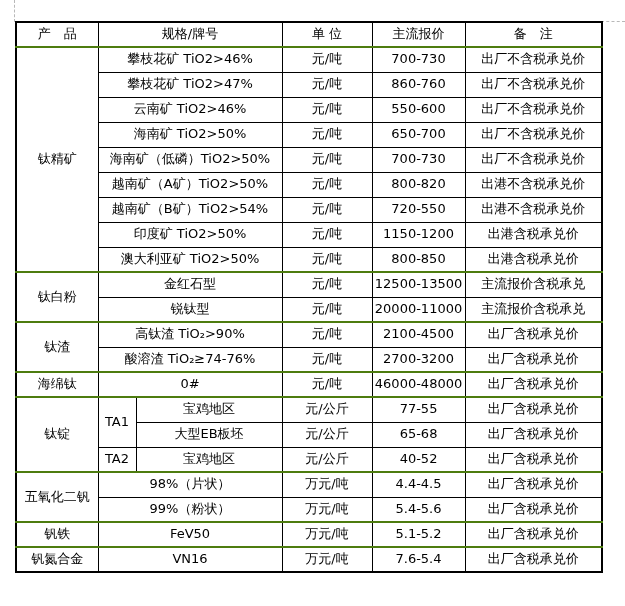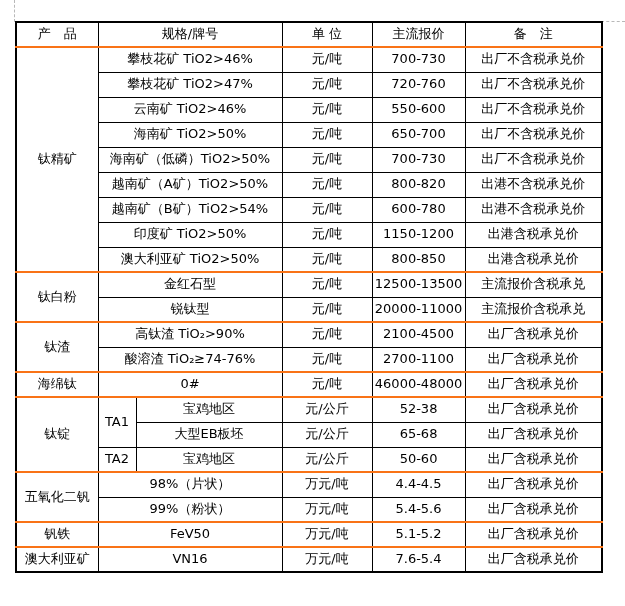--- a/index.html
+++ b/index.html
@@ -44,21 +44,21 @@
     font-size: 13px;
     font-weight: normal;
     padding: 0 2px;
     height: 25px;
     line-height: 1.15;
     overflow: hidden;
     white-space: nowrap;
   }
   .price thead th { height: 25px; }
   
-  .price tr.gb th, .price tr.gb td { border-top: 2px solid #f97316; }
+  .price tr.gb th, .price tr.gb td { border-top: 2px solid #4d7c0f; }
 </style>
 </head>
 <body>
 
 <div class="canvas">
   <div class="guide-v"></div>
   <div class="guide-h"></div>
 
   <table class="price">
     <colgroup>
@@ -82,21 +82,21 @@
       <tr class="gb">
         <td rowspan="9">钛精矿</td>
         <td colspan="2">攀枝花矿 TiO2&gt;46%</td>
         <td>元/吨</td>
         <td>700-730</td>
         <td>出厂不含税承兑价</td>
       </tr>
       <tr>
         <td colspan="2">攀枝花矿 TiO2&gt;47%</td>
         <td>元/吨</td>
-        <td>720-760</td>
+        <td>860-760</td>
         <td>出厂不含税承兑价</td>
       </tr>
       <tr>
         <td colspan="2">云南矿 TiO2&gt;46%</td>
         <td>元/吨</td>
         <td>550-600</td>
         <td>出厂不含税承兑价</td>
       </tr>
       <tr>
         <td colspan="2">海南矿 TiO2&gt;50%</td>
@@ -112,21 +112,21 @@
       </tr>
       <tr>
         <td colspan="2">越南矿（A矿）TiO2&gt;50%</td>
         <td>元/吨</td>
         <td>800-820</td>
         <td>出港不含税承兑价</td>
       </tr>
       <tr>
         <td colspan="2">越南矿（B矿）TiO2&gt;54%</td>
         <td>元/吨</td>
-        <td>600-780</td>
+        <td>720-550</td>
         <td>出港不含税承兑价</td>
       </tr>
       <tr>
         <td colspan="2">印度矿 TiO2&gt;50%</td>
         <td>元/吨</td>
         <td>1150-1200</td>
         <td>出港含税承兑价</td>
       </tr>
       <tr>
         <td colspan="2">澳大利亚矿 TiO2&gt;50%</td>
@@ -152,51 +152,51 @@
       <tr class="gb">
         <td rowspan="2">钛渣</td>
         <td colspan="2">高钛渣 TiO₂&gt;90%</td>
         <td>元/吨</td>
         <td>2100-4500</td>
         <td>出厂含税承兑价</td>
       </tr>
       <tr>
         <td colspan="2">酸溶渣 TiO₂≥74-76%</td>
         <td>元/吨</td>
-        <td>2700-1100</td>
+        <td>2700-3200</td>
         <td>出厂含税承兑价</td>
       </tr>
 
       <tr class="gb">
         <td>海绵钛</td>
         <td colspan="2">0#</td>
         <td>元/吨</td>
         <td>46000-48000</td>
         <td>出厂含税承兑价</td>
       </tr>
 
       <tr class="gb">
         <td rowspan="3">钛锭</td>
         <td rowspan="2">TA1</td>
         <td>宝鸡地区</td>
         <td>元/公斤</td>
-        <td>52-38</td>
+        <td>77-55</td>
         <td>出厂含税承兑价</td>
       </tr>
       <tr>
         <td>大型EB板坯</td>
         <td>元/公斤</td>
         <td>65-68</td>
         <td>出厂含税承兑价</td>
       </tr>
       <tr>
         <td>TA2</td>
         <td>宝鸡地区</td>
         <td>元/公斤</td>
-        <td>50-60</td>
+        <td>40-52</td>
         <td>出厂含税承兑价</td>
       </tr>
 
       <tr class="gb">
         <td rowspan="2">五氧化二钒</td>
         <td colspan="2">98%（片状）</td>
         <td>万元/吨</td>
         <td>4.4-4.5</td>
         <td>出厂含税承兑价</td>
       </tr>
@@ -209,21 +209,21 @@
 
       <tr class="gb">
         <td>钒铁</td>
         <td colspan="2">FeV50</td>
         <td>万元/吨</td>
         <td>5.1-5.2</td>
         <td>出厂含税承兑价</td>
       </tr>
 
       <tr class="gb">
-        <td>澳大利亚矿</td>
+        <td>钒氮合金</td>
         <td colspan="2">VN16</td>
         <td>万元/吨</td>
         <td>7.6-5.4</td>
         <td>出厂含税承兑价</td>
       </tr>
     </tbody>
   </table>
 </div>
 
 </body></html>

